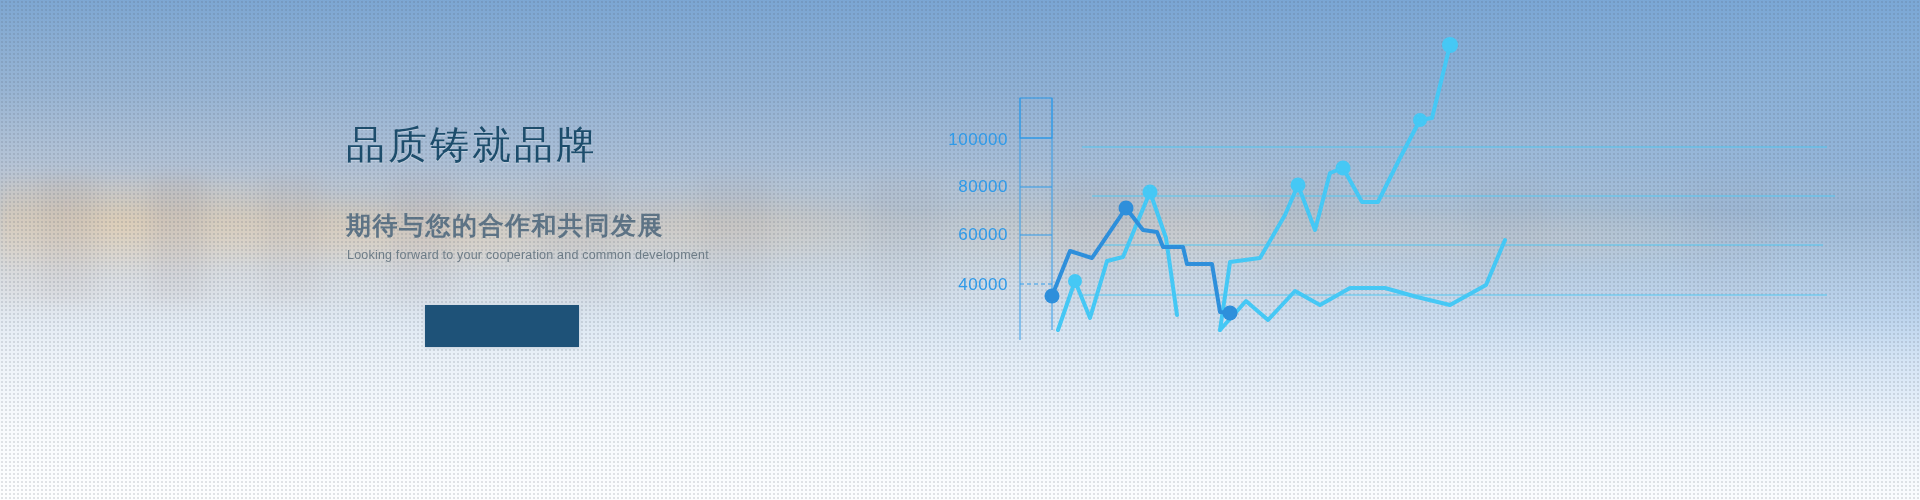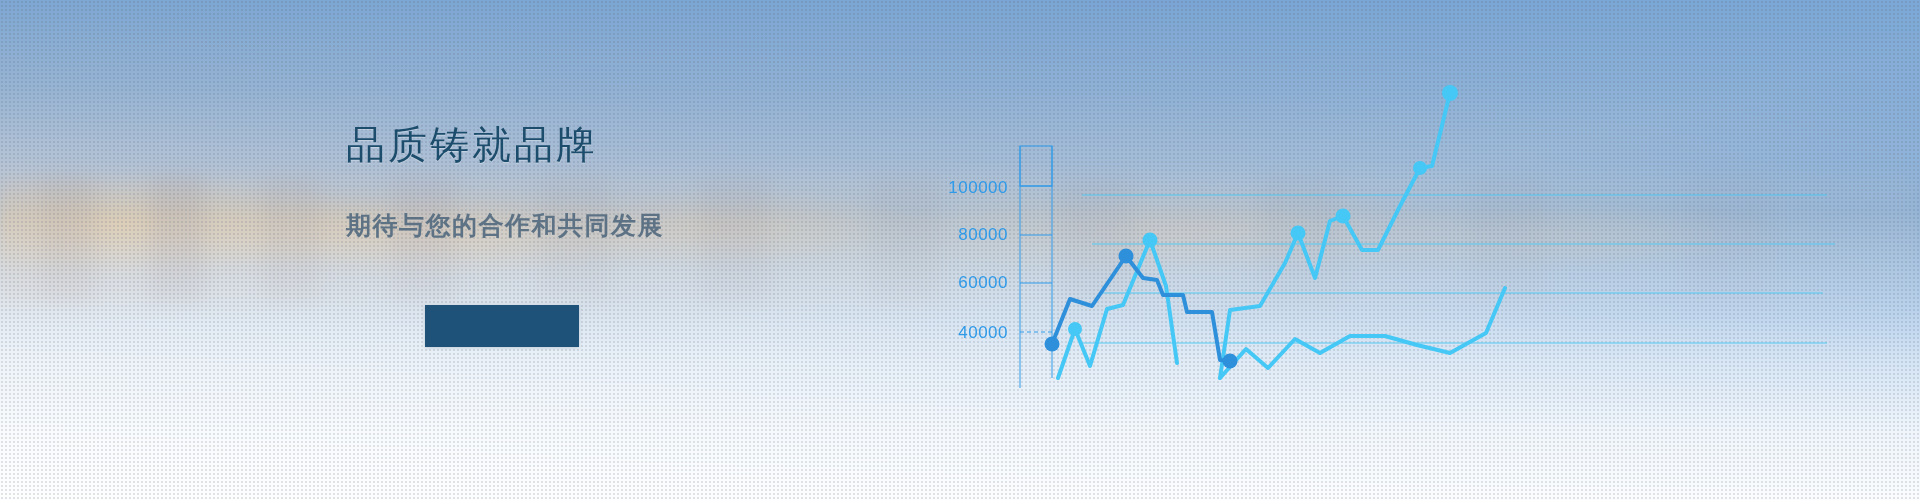--- a/index.html
+++ b/index.html
@@ -115,21 +115,21 @@
     box-shadow:0 1px 3px rgba(20,50,80,0.18);
     cursor:pointer;
     display:block;
     color:#e8f1f8;
     font-size:14px;letter-spacing:2px;
     font-family:"Liberation Sans","DejaVu Sans",sans-serif;
   }
 
   
   .chart{
-    position:absolute;left:930px;top:0;width:990px;height:410px;margin-top:48px;
+    position:absolute;left:930px;top:0;width:990px;height:410px;
   }
   .chart svg{display:block;width:990px;height:500px;}
   .ytick{
     font-family:"Liberation Sans","DejaVu Sans",sans-serif;
     font-size:17px;
     fill:#2f9ae8;
     text-anchor:end;
     letter-spacing:0.5px;
   }
 </style>
@@ -140,20 +140,21 @@
 
   <div class="bg-sky"></div>
   <div class="bg-warm"></div>
   <div class="bg-city"></div>
   <div class="bg-haze"></div>
   <div class="bg-dots"></div>
 
   <div class="copy">
     <h1 class="headline">品质铸就品牌</h1>
     <p class="subline">期待与您的合作和共同发展</p>
+    <p class="enline">Looking forward to your cooperation and common development</p>
   </div>
 
   <button class="cta"></button>
 
   <div class="chart">
     <svg viewBox="0 0 990 500" xmlns="http://www.w3.org/2000/svg">
 
       <g>
         <text class="ytick" x="78" y="145">100000</text>
         <text class="ytick" x="78" y="192">80000</text>

